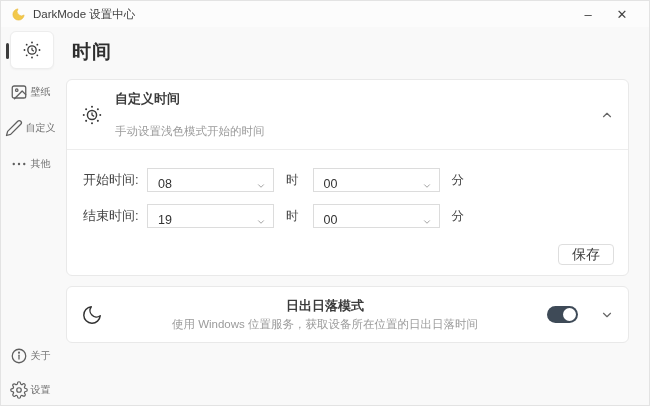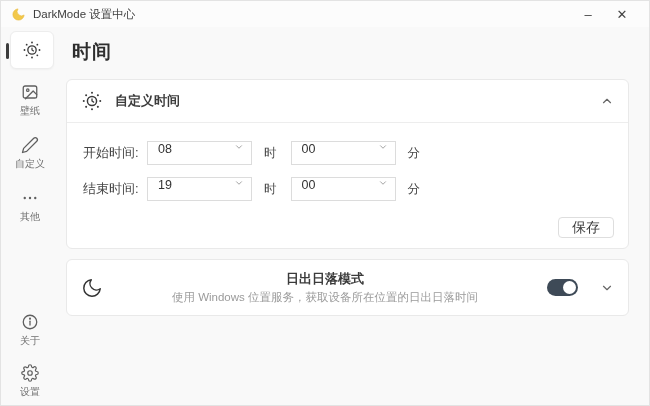--- a/index.html
+++ b/index.html
@@ -52,21 +52,21 @@
     margin-left: 4px;
   }
   .side-item-selected .indicator {
     position: absolute;
     left: -5px; top: 11px;
     width: 3px; height: 16px;
     border-radius: 2px;
     background: #3c3c3c;
   }
   .side-item {
-    display: flex; flex-direction: column; align-items: center;
+    display: flex; flex-direction: row; align-items: center;
     color: #6f6f6f;
     font-size: 10px;
     gap: 3px;
     cursor: default;
   }
   .side-item .nav-ic { width: 18px; height: 18px; display: flex; }
   .grow { flex: 1; }
   .mt14 { margin-top: 14px; }
   .mt18 { margin-top: 18px; }
   .mt16 { margin-top: 16px; }
@@ -99,26 +99,26 @@
   .card-head-text { flex: 1; display: flex; flex-direction: column; gap: 16px; }
   .card-title { font-size: 13px; font-weight: 700; color: #3b3b3b; }
   .card-sub { font-size: 11.5px; color: #9b9b9b; }
   .chev { width: 14px; height: 14px; display: flex; flex-shrink: 0; }
 
   .card-body { border-top: 1px solid #ededed; padding: 18px 14px 10px 16px; }
 
   .time-row { display: flex; align-items: center; margin-bottom: 12px; }
   .time-label { width: 56px; color: #454545; font-size: 13px; }
   .select {
-    width: 105px; height: 24px;
+    width: 127px; height: 24px;
     border: 1px solid #dcdcdc;
     border-radius: 0;
     background: #fff;
     display: flex;
-    align-items: flex-start;
+    align-items: flex-end;
     padding: 0 7px 0 10px;
     margin-left: 8px;
     cursor: default;
   }
   .select .select-value { flex: 1; font-size: 12.5px; color: #333; }
   .select .sel-chev { width: 10px; height: 10px; display: flex; }
   .unit { margin: 0 6px 0 12px; color: #454545; font-size: 12.5px; }
   .unit-last { margin-left: 12px; }
 
   .save-row { display: flex; justify-content: flex-end; padding-top: 4px; }
@@ -264,20 +264,21 @@
                 <circle cx="18.4" cy="18.4" r="1.1"></circle>
               <circle cx="12" cy="21" r="1.1"></circle>
                 <circle cx="5.6" cy="18.4" r="1.1"></circle>
               <circle cx="3" cy="12" r="1.1"></circle>
                 <circle cx="5.6" cy="5.6" r="1.1"></circle>
             </g>
           </svg>
         </span>
         <span class="card-head-text">
           <span class="card-title">自定义时间</span>
+          <span class="card-sub">手动设置浅色模式开始的时间</span>
         </span>
         <span class="chev">
           <svg viewBox="0 0 24 24" fill="none" stroke="#666" stroke-width="2" stroke-linecap="round" stroke-linejoin="round">
               <polyline points="6 15 12 9 18 15"></polyline>
             </svg>
         </span>
       </div>
 
       <div class="card-body">
 

